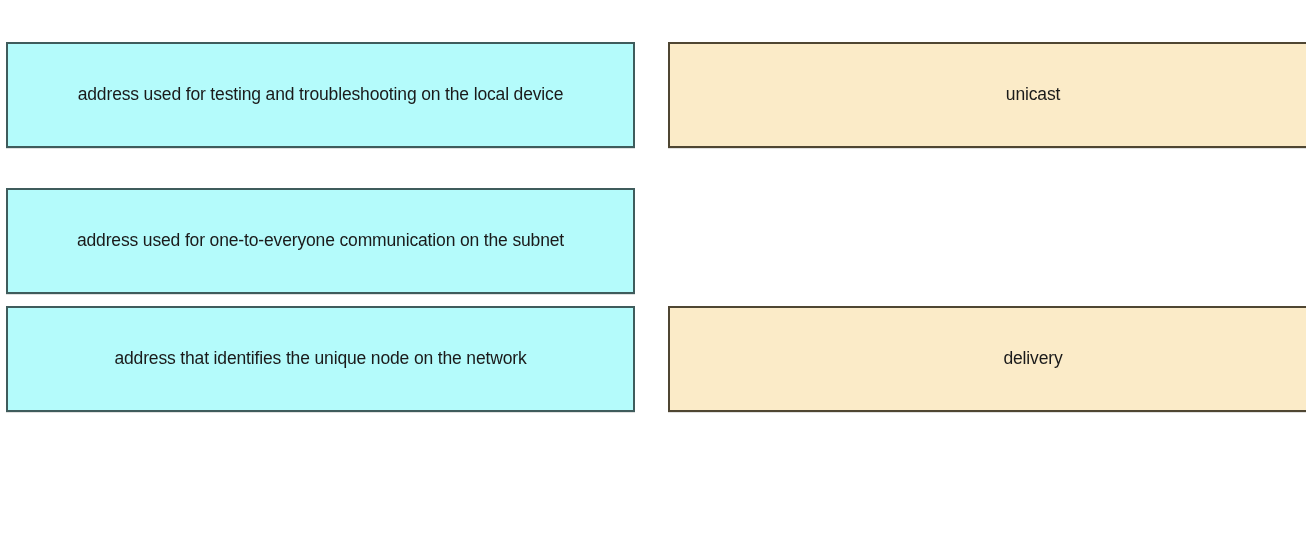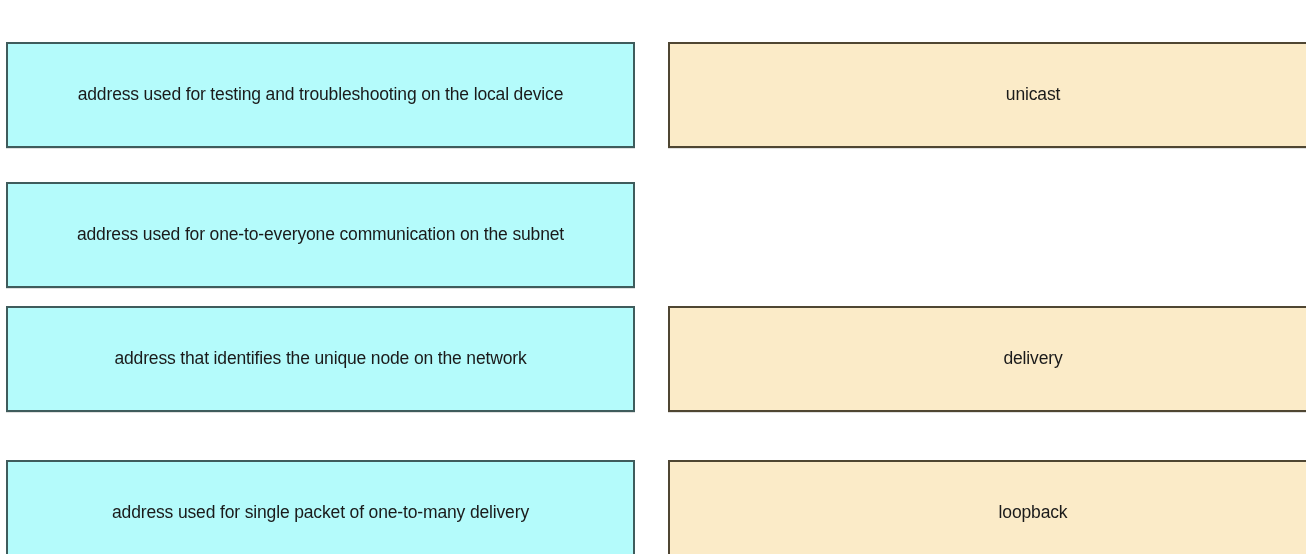--- a/index.html
+++ b/index.html
@@ -81,37 +81,29 @@
 
   <div class="row" style="top:14px;">
     <div class="card definition">
       <span class="card-text">address used for testing and troubleshooting on the local device</span>
     </div>
     <div class="card term">
       <span class="card-text">unicast</span>
     </div>
   </div>
 
-  <div class="row" style="top:154px;">
+  <div class="row" style="top:160px;">
     <div class="card definition">
       <span class="card-text">address used for one-to-everyone communication on the subnet</span>
     </div>
   </div>
 
   <div class="row" style="top:278px;">
     <div class="card definition">
       <span class="card-text">address that identifies the unique node on the network</span>
     </div>
     <div class="card term">
       <span class="card-text">delivery</span>
     </div>
   </div>
 
-  <div class="row" style="top:432px;">
-    <div class="card definition">
-      <span class="card-text">address used for single packet of one-to-many delivery</span>
-    </div>
-    <div class="card term">
-      <span class="card-text">loopback</span>
-    </div>
-  </div>
 
 </div>
 
 </body></html>

